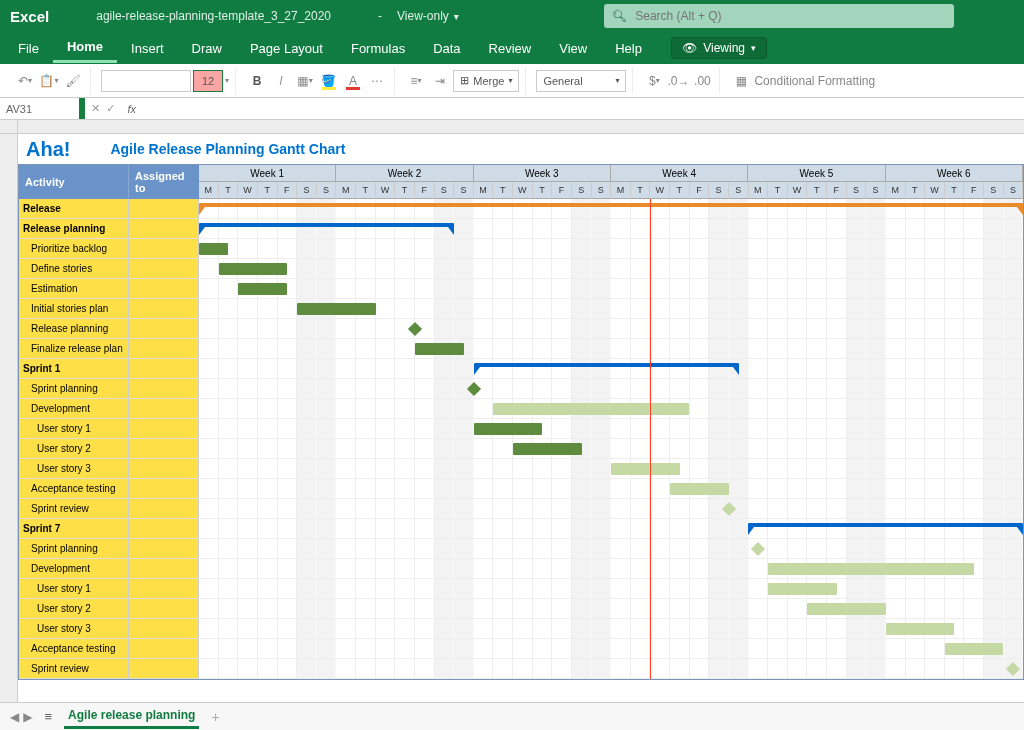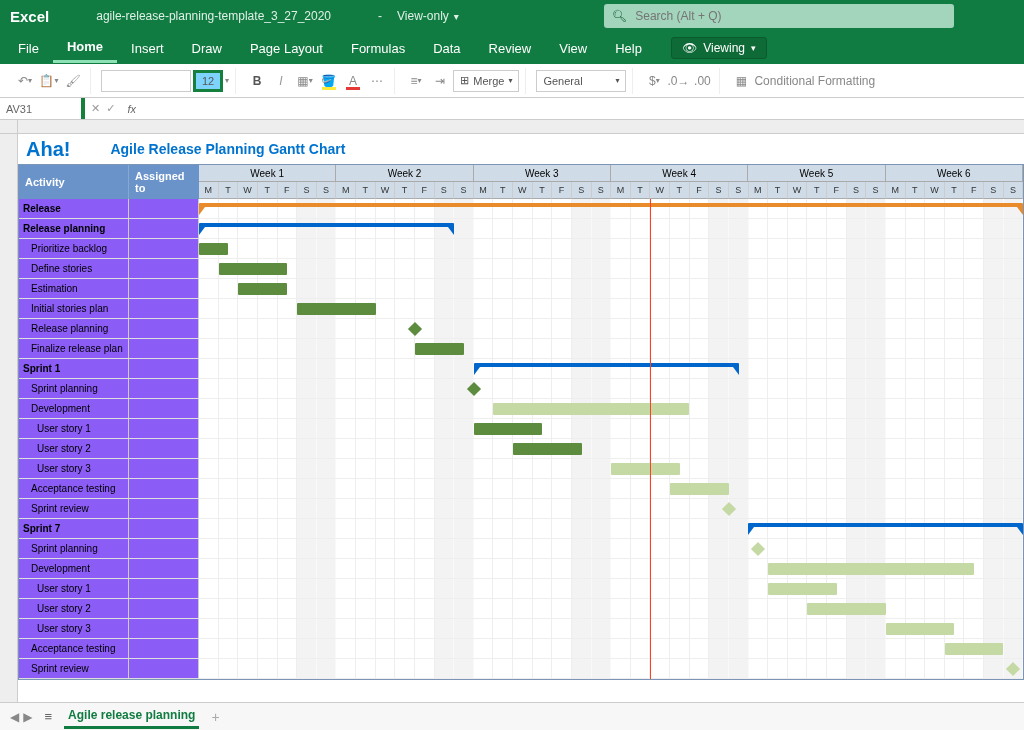--- a/index.html
+++ b/index.html
@@ -19,27 +19,27 @@
   .menubar .mitem { color: #fff; padding: 6px 14px; cursor: pointer; font-size: 13px; }
   .menubar .mitem.active { border-bottom: 3px solid #8ee0b5; font-weight: 600; }
   .viewing-btn { margin-left: 15px; background: #0e6b37; border: 1px solid #0a5a2e; color: #fff; padding: 3px 10px; border-radius: 3px; display: flex; align-items: center; gap: 6px; font-size: 12px; }
 
   
   .ribbon { background: #fff; border-bottom: 1px solid #ccc; height: 34px; display: flex; align-items: center; padding: 0 8px; gap: 4px; color: #888; }
   .ribbon .grp { display: flex; align-items: center; gap: 2px; padding: 0 6px; border-right: 1px solid #eee; height: 26px; }
   .ribbon .grp:last-child { border-right: none; }
   .rib-btn { width: 22px; height: 22px; display: inline-flex; align-items: center; justify-content: center; color: #888; cursor: default; position: relative; }
   .fontbox { border: 1px solid #ccc; height: 22px; width: 90px; background: #fff; }
-  .sizebox { border: 3px solid #15803d; height: 22px; width: 30px; background: #7dd3fc; display: inline-flex; align-items: center; justify-content: center; font-size: 11px; color: #555; }
+  .sizebox { border: 1px solid #15803d; height: 22px; width: 30px; background: #fca5a5; display: inline-flex; align-items: center; justify-content: center; font-size: 11px; color: #555; }
   .drop { border: 1px solid #ccc; height: 22px; background: #fff; display: inline-flex; align-items: center; padding: 0 6px; font-size: 11px; color: #555; gap: 4px; }
   .color-underline { position: absolute; bottom: 2px; left: 4px; right: 4px; height: 3px; }
 
   
   .formulabar { height: 22px; border-bottom: 1px solid #ccc; display: flex; align-items: center; }
-  .namebox { width: 85px; border-right: 4px solid #15803d; padding: 0 6px; font-size: 11px; color: #666; height: 100%; display: flex; align-items: center; }
+  .namebox { width: 85px; border-right: 6px solid #15803d; padding: 0 6px; font-size: 11px; color: #666; height: 100%; display: flex; align-items: center; }
   .fx-icons { display: flex; gap: 6px; padding: 0 6px; color: #999; font-size: 11px; align-items: center; }
   .fx { font-style: italic; color: #666; font-size: 11px; padding-left: 6px; }
 
   
   .colheaders { height: 14px; background: #eee; border-bottom: 1px solid #ccc; display: flex; }
   .rowhead-spacer { width: 18px; border-right: 1px solid #ccc; }
 
   
   .content { position: relative; height: 580px; overflow: hidden; display: flex; }
   .rowheads { width: 18px; background: #eee; border-right: 1px solid #ccc; }
@@ -58,21 +58,21 @@
   .ghead { background: #6a93c9; color: #fff; font-size: 11px; height: 34px; display: flex; }
   .ghead .gh-cell { display: flex; align-items: center; padding: 12px 6px; font-weight: 600; }
   .gh-activity { width: 110px; border-right: 1px solid #fff3; }
   .gh-assigned { flex: 1; }
 
   .week-row { display: flex; height: 17px; background: #cfdce8; }
   .week-cell { flex: 1; text-align: center; font-size: 10px; border-right: 1px solid #aaa; border-bottom: 1px solid #aaa; line-height: 17px; }
   .day-row { display: flex; height: 17px; background: #cfdce8; }
   .day-cell { flex: 1; text-align: center; font-size: 9px; border-right: 1px solid #ccc; border-bottom: 1px solid #aaa; line-height: 17px; color: #333; }
 
-  .gbody-left .row { height: 20px; border-bottom: 1px solid #ddd; display: flex; font-size: 10px; background: #8b5cf6; }
+  .gbody-left .row { height: 20px; border-bottom: 1px solid #ddd; display: flex; font-size: 10px; background: #fde047; }
   .gbody-left .row.bold { font-weight: 700; }
   .gbody-left .row .c1 { width: 110px; padding: 0 4px; display: flex; align-items: center; border-right: 1px solid #ccc; }
   .gbody-left .row .c1.indent { padding-left: 12px; }
   .gbody-left .row .c1.indent2 { padding-left: 18px; }
   .gbody-left .row .c2 { flex: 1; border-right: 1px solid #ccc; }
 
   .gbody-right { position: relative; }
   .gbody-right .grid-row { height: 20px; border-bottom: 1px solid #eee; display: flex; }
   .gbody-right .grid-row .gc { flex: 1; border-right: 1px solid #eee; }
   .gbody-right .grid-row .gc.we { background: #ddd; opacity: 0.35; }

